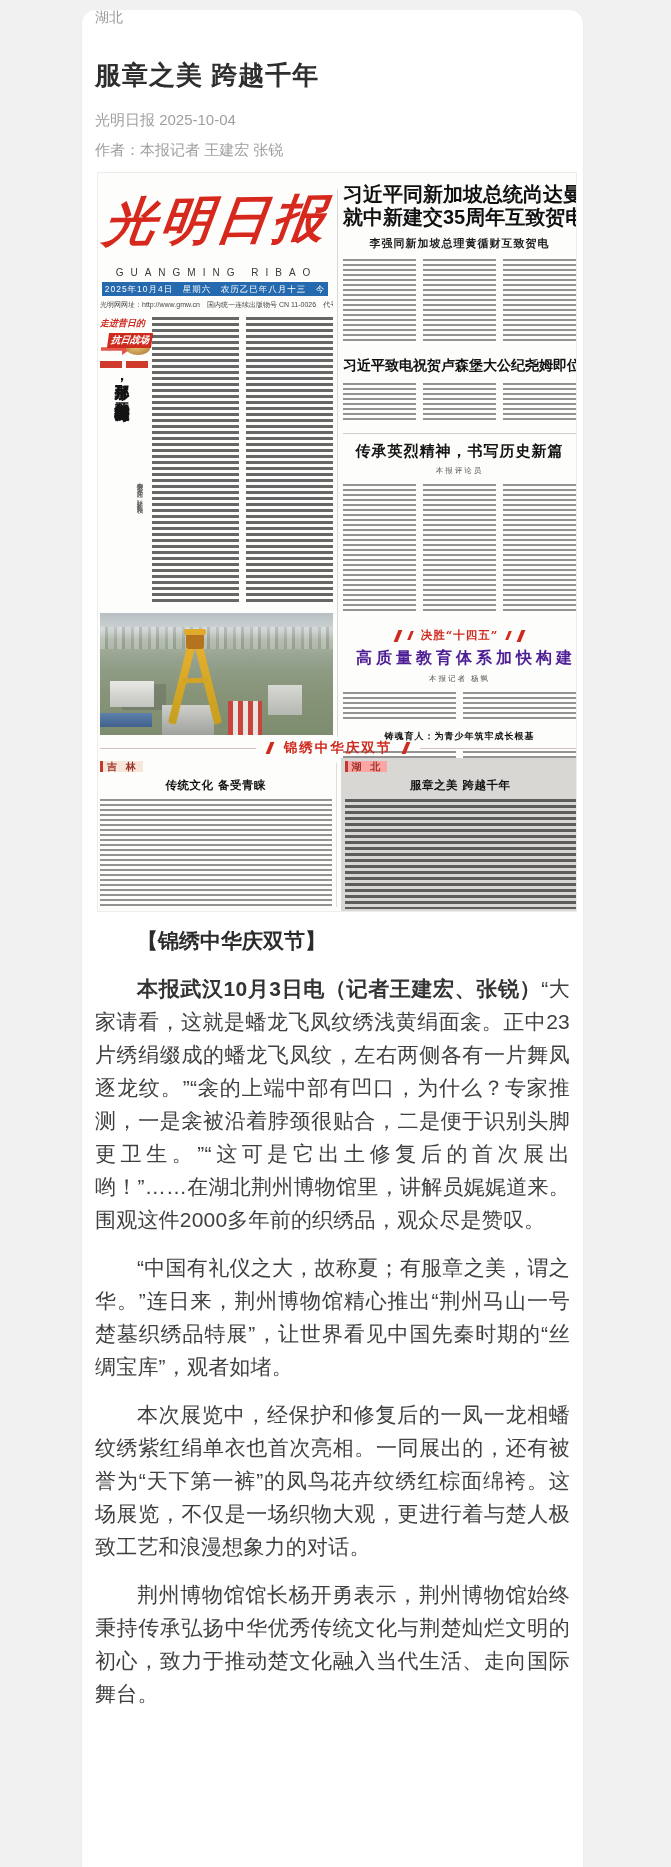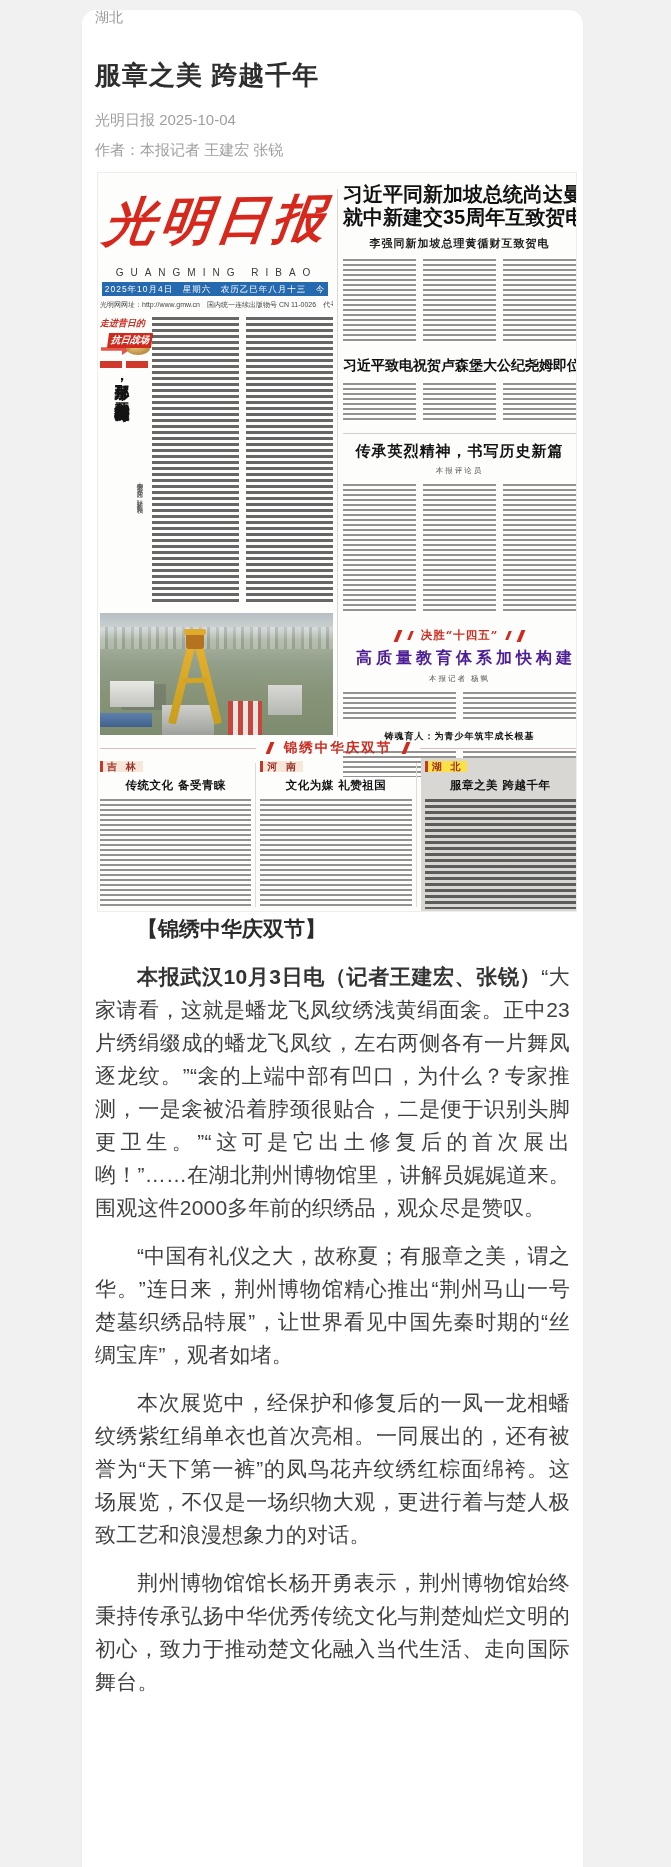--- a/index.html
+++ b/index.html
@@ -120,24 +120,24 @@
   .banner .txt{color:#cf2a1e;font-weight:bold;font-size:13.5px;letter-spacing:2px;}
   .prow{position:absolute;left:2px;top:588px;width:476px;height:148px;display:flex;gap:9px;}
   .pcol{flex:1;position:relative;display:flex;flex-direction:column;}
   .pcol .body{flex:1;margin-top:6px;}
   .pcol .vsep{position:absolute;right:-5px;top:2px;height:144px;width:1px;background:#ddddd8;}
   .prov{align-self:flex-start;background:#f6e7da;border-left:3px solid #c0392b;color:#9c2f26;
     font-size:10px;font-weight:bold;line-height:11px;padding:0 4px;letter-spacing:3px;}
   .phead{margin-top:6px;font-family:"DejaVu Serif",serif;font-size:11.5px;font-weight:bold;
     color:#111;text-align:center;letter-spacing:0.5px;white-space:nowrap;}
   .pcol.hl{background:#d8d7d4;padding:3px 4px;margin:-3px -4px -3px 0;}
-  .pcol.hl .prov{background:#fde047;}
-
-  
-  .sect{font-size:21px;line-height:33px;font-weight:bold;color:#2b2b2b;text-indent:2em;}
+  .pcol.hl .prov{background:#fca5a5;}
+
+  
+  .sect{margin-top:12px;font-size:21px;line-height:33px;font-weight:bold;color:#2b2b2b;text-indent:2em;}
   .art p{margin:15px 0 0;font-size:21px;line-height:33px;color:#404040;text-align:justify;text-indent:2em;letter-spacing:0.2px;}
   .art p b{font-weight:700;color:#333;}
 </style>
 </head>
 <body>
 
 <div class="card">
 
   <div class="region">湖北</div>
   <div class="title">服章之美 跨越千年</div>
@@ -242,26 +242,20 @@
       <div class="ln"></div>
     </div>
 
     <div class="prow">
       <div class="pcol">
         <div class="vsep"></div>
         <div class="prov">吉 林</div>
         <div class="phead">传统文化 备受青睐</div>
         <div class="body sim light"></div>
       </div>
-      <div class="pcol">
-        <div class="vsep"></div>
-        <div class="prov">河 南</div>
-        <div class="phead">文化为媒 礼赞祖国</div>
-        <div class="body sim light"></div>
-      </div>
       <div class="pcol hl">
         <div class="prov">湖 北</div>
         <div class="phead">服章之美 跨越千年</div>
         <div class="body sim"></div>
       </div>
     </div>
   </div>
 
   <div class="art">
     <div class="sect">【锦绣中华庆双节】</div>

